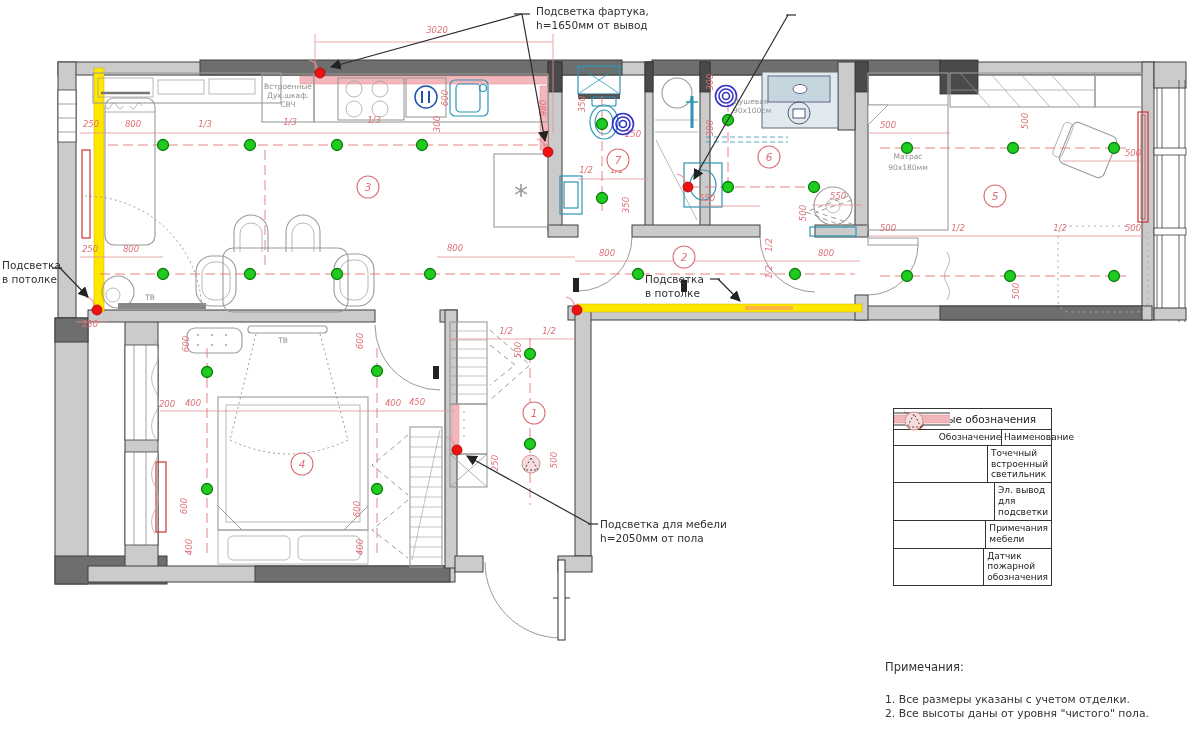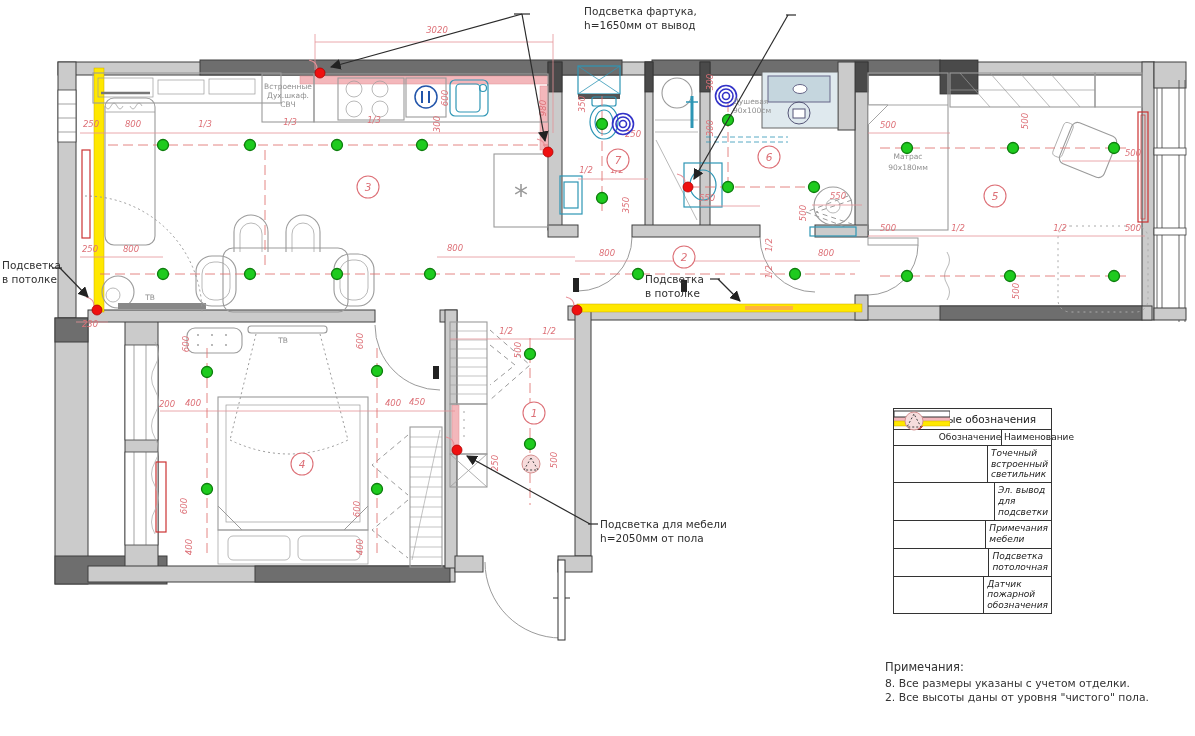--- a/index.html
+++ b/index.html
@@ -34,29 +34,29 @@
   .lbl{font:7.5px "DejaVu Sans",sans-serif;fill:#8f8f8f;text-anchor:middle;}
   .lbls{text-anchor:start;}
   .ast{font:28px "DejaVu Sans",sans-serif;fill:#9a9a9a;text-anchor:middle;}
   
   .callout{position:absolute;font-size:10.5px;line-height:14px;color:#2f2f2f;white-space:nowrap;}
   
   .legend{position:absolute;left:893px;top:408px;width:157px;border:1.3px solid #333;
           background:#fff;font-size:9px;color:#222;}
   .leg-title{text-align:center;padding:4px 2px;border-bottom:1px solid #333;font-size:10.5px;}
   .leg-head{display:flex;border-bottom:1px solid #333;font-size:9px;}
-  .leg-row{display:flex;border-bottom:1px solid #333;align-items:center;min-height:27px;font-style:italic;}
+  .leg-row{display:flex;border-bottom:1px solid #333;align-items:center;min-height:27px;}
   .leg-row:last-child{border-bottom:none;}
   .c1{width:58px;border-right:1px solid #333;align-self:stretch;display:flex;
       align-items:center;justify-content:center;text-align:center;margin-left:45px;}
   .c2{flex:1;padding:2px 3px;line-height:1.2;}
   .leg-head .c1,.leg-head .c2{padding:2px 2px;justify-content:center;text-align:center;}
   
   .notes{position:absolute;left:885px;top:660px;color:#333;}
-  .notes-title{font-size:11.5px;margin-bottom:3px;}
+  .notes-title{font-size:11.5px;margin-bottom:19px;}
   .notes div.item{font-size:10.8px;line-height:1.32;}
 </style>
 </head>
 <body>
 
 <div id="page">
 
 <svg width="1195" height="736" viewBox="0 0 1195 736">
   <defs>
     <marker id="arr" viewBox="0 0 10 10" refX="9" refY="5" markerWidth="9" markerHeight="9" orient="auto">
@@ -456,21 +456,21 @@
     <path class="leader" d="M788,15 L694,179" marker-end="url(#arr)"></path>
     <line class="leader" x1="52" y1="268" x2="62" y2="268"></line>
     <path class="leader" d="M60,268 L88,297" marker-end="url(#arr)"></path>
     <line class="leader" x1="710" y1="279" x2="720" y2="279"></line>
     <path class="leader" d="M718,279 L740,301" marker-end="url(#arr)"></path>
     <line class="leader" x1="588" y1="524" x2="598" y2="524"></line>
     <path class="leader" d="M590,524 L467,456" marker-end="url(#arr)"></path>
   </g>
 </svg>
 
-<div class="callout" style="left:536px;top:4px;margin-left:48px;">
+<div class="callout" style="left:536px;top:4px;">
   <div>Подсветка фартука,</div>
   <div>h=1650мм от вывод</div>
 </div>
 <div class="callout" style="left:2px;top:258px;">
   <div>Подсветка</div>
   <div>в потолке</div>
 </div>
 <div class="callout" style="left:645px;top:272px;">
   <div>Подсветка</div>
   <div>в потолке</div>
@@ -508,37 +508,28 @@
           <svg width="56" height="20">
             <line x1="0" y1="4" x2="56" y2="4" stroke="#333"></line>
             <rect x="0" y="6" width="56" height="8" fill="#f3b7bb" stroke="#e09095" stroke-width=".5"></rect>
             <line x1="0" y1="16" x2="56" y2="16" stroke="#333"></line>
           </svg>
         </div>
     <div class="c2">Примечания мебели</div>
   </div>
   <div class="leg-row">
     <div class="c1">
-          <svg width="56" height="20">
-            <rect x="0" y="2" width="56" height="6" fill="#fff" stroke="#333"></rect>
-            <rect x="0" y="12" width="56" height="5" fill="#ffe800" stroke="#c9a900" stroke-width=".5"></rect>
-          </svg>
-        </div>
-    <div class="c2">Подсветка потолочная</div>
-  </div>
-  <div class="leg-row">
-    <div class="c1">
           <svg width="40" height="24">
             <circle cx="20" cy="12" r="9" fill="#f6dcdc" stroke="#d49090"></circle>
             <polygon points="20,5 13,18 27,18" fill="none" stroke="#444" stroke-width="1" stroke-dasharray="2 2"></polygon>
           </svg>
         </div>
     <div class="c2">Датчик пожарной обозначения</div>
   </div>
 </div>
 
 <div class="notes">
   <div class="notes-title">Примечания:</div>
-  <div class="item">8. Все размеры указаны с учетом отделки.</div>
+  <div class="item">1. Все размеры указаны с учетом отделки.</div>
   <div class="item">2. Все высоты даны от уровня "чистого" пола.</div>
 </div>
 
 </div>
 
 </body></html>

